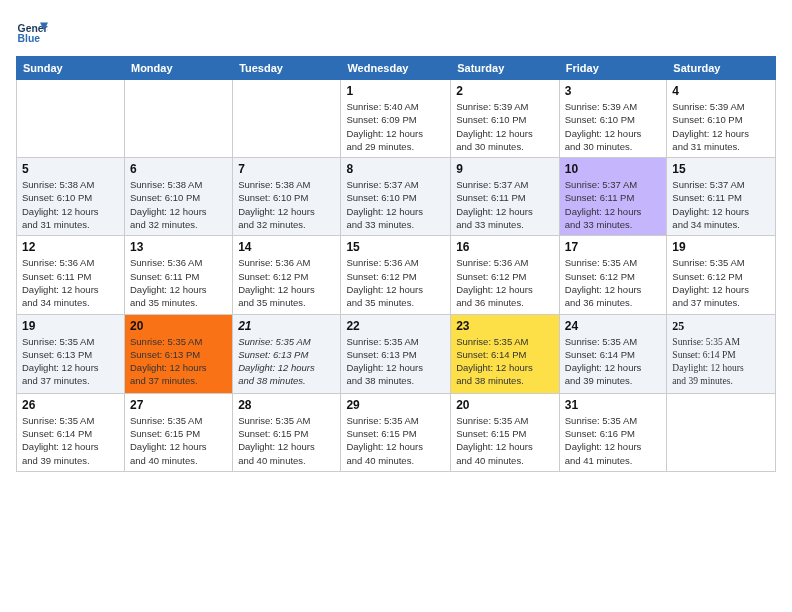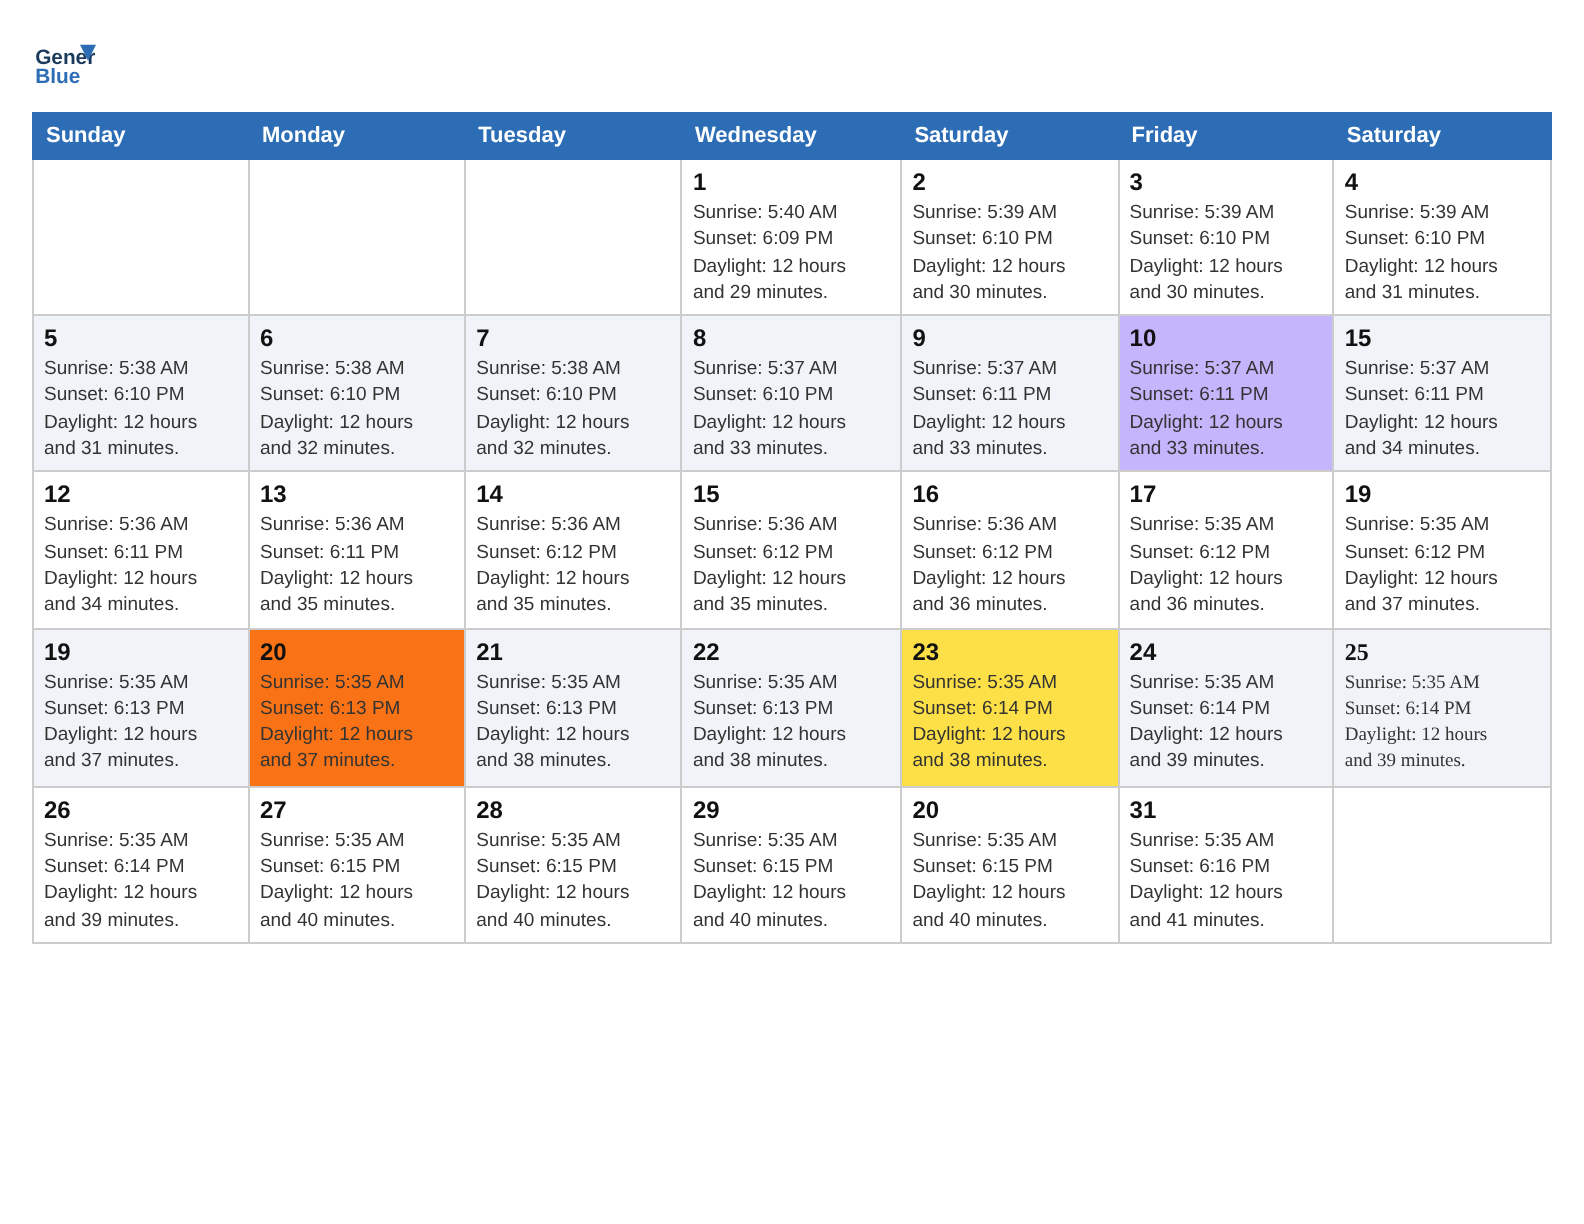--- a/index.html
+++ b/index.html
@@ -191,21 +191,21 @@
       </tr>
       <tr>
         <td style="background: rgb(240, 244, 248); margin-left: 37px;">
           <span class="day-num">19</span>
           <div class="cell-text">Sunrise: 5:35 AM<br>Sunset: 6:13 PM<br>Daylight: 12 hours<br>and 37 minutes.</div>
         </td>
         <td style="background: #f97316;">
           <span class="day-num">20</span>
           <div class="cell-text">Sunrise: 5:35 AM<br>Sunset: 6:13 PM<br>Daylight: 12 hours<br>and 37 minutes.</div>
         </td>
-        <td style="background: rgb(240, 244, 248);">
+        <td style="background: rgb(240, 244, 248); font-style: italic;">
           <span class="day-num">21</span>
           <div class="cell-text">Sunrise: 5:35 AM<br>Sunset: 6:13 PM<br>Daylight: 12 hours<br>and 38 minutes.</div>
         </td>
         <td style="background: rgb(240, 244, 248);">
           <span class="day-num">22</span>
           <div class="cell-text">Sunrise: 5:35 AM<br>Sunset: 6:13 PM<br>Daylight: 12 hours<br>and 38 minutes.</div>
         </td>
         <td style="background: #fde047;">
           <span class="day-num">23</span>
           <div class="cell-text">Sunrise: 5:35 AM<br>Sunset: 6:14 PM<br>Daylight: 12 hours<br>and 38 minutes.</div>

